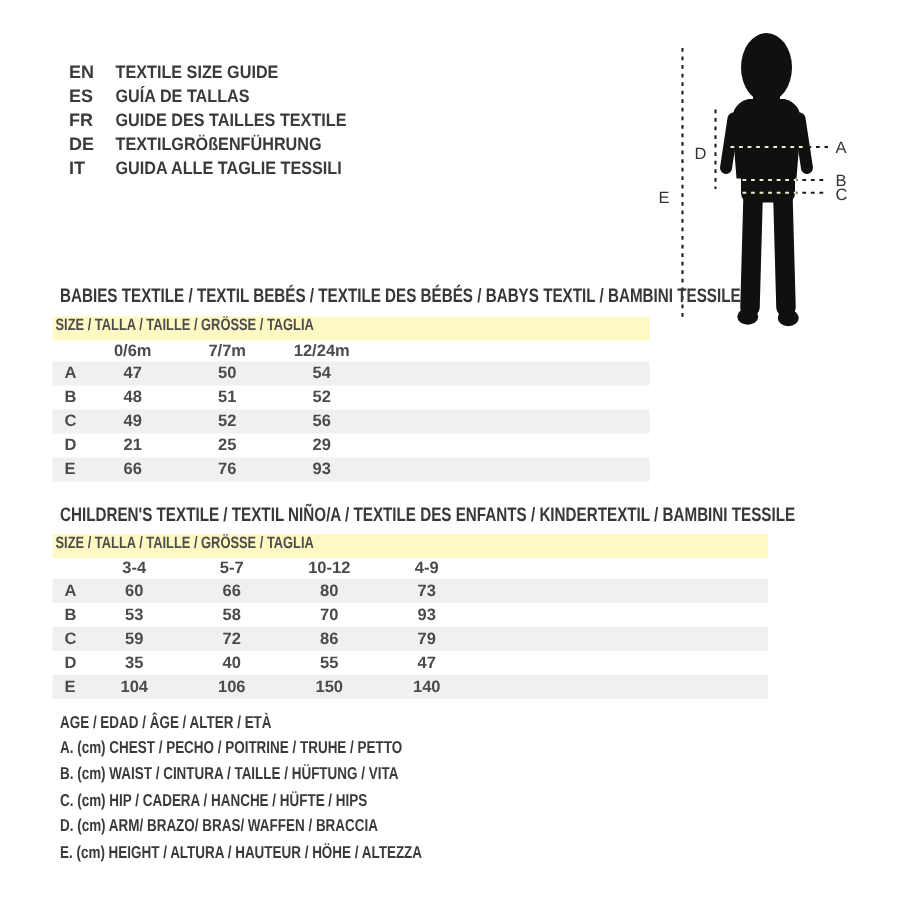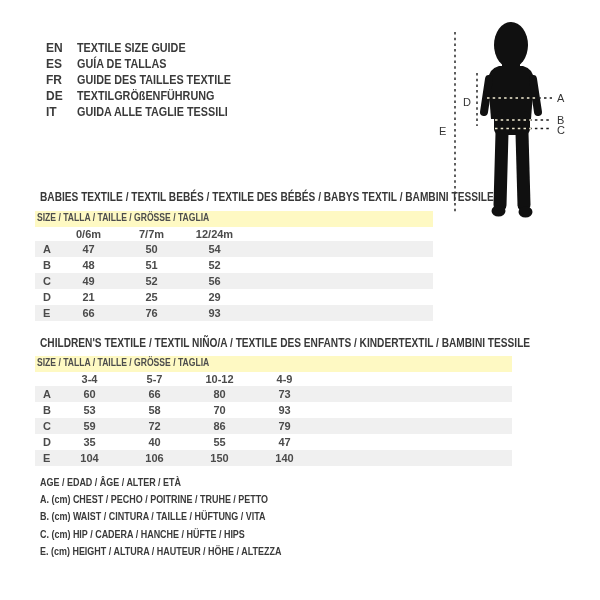--- a/index.html
+++ b/index.html
@@ -207,17 +207,20 @@
     <div class="legend-line">
       <span class="sq sq78">A. (cm) CHEST / PECHO / POITRINE / TRUHE / PETTO</span>
     </div>
     <div class="legend-line">
       <span class="sq sq78">B. (cm) WAIST / CINTURA / TAILLE / HÜFTUNG / VITA</span>
     </div>
     <div class="legend-line">
       <span class="sq sq78">C. (cm) HIP / CADERA / HANCHE / HÜFTE / HIPS</span>
     </div>
     <div class="legend-line">
+      <span class="sq sq78">D. (cm) ARM/ BRAZO/ BRAS/ WAFFEN / BRACCIA</span>
+    </div>
+    <div class="legend-line">
       <span class="sq sq78">E. (cm) HEIGHT / ALTURA / HAUTEUR / HÖHE / ALTEZZA</span>
     </div>
   </div>
 
 </div>
 
 </body></html>

